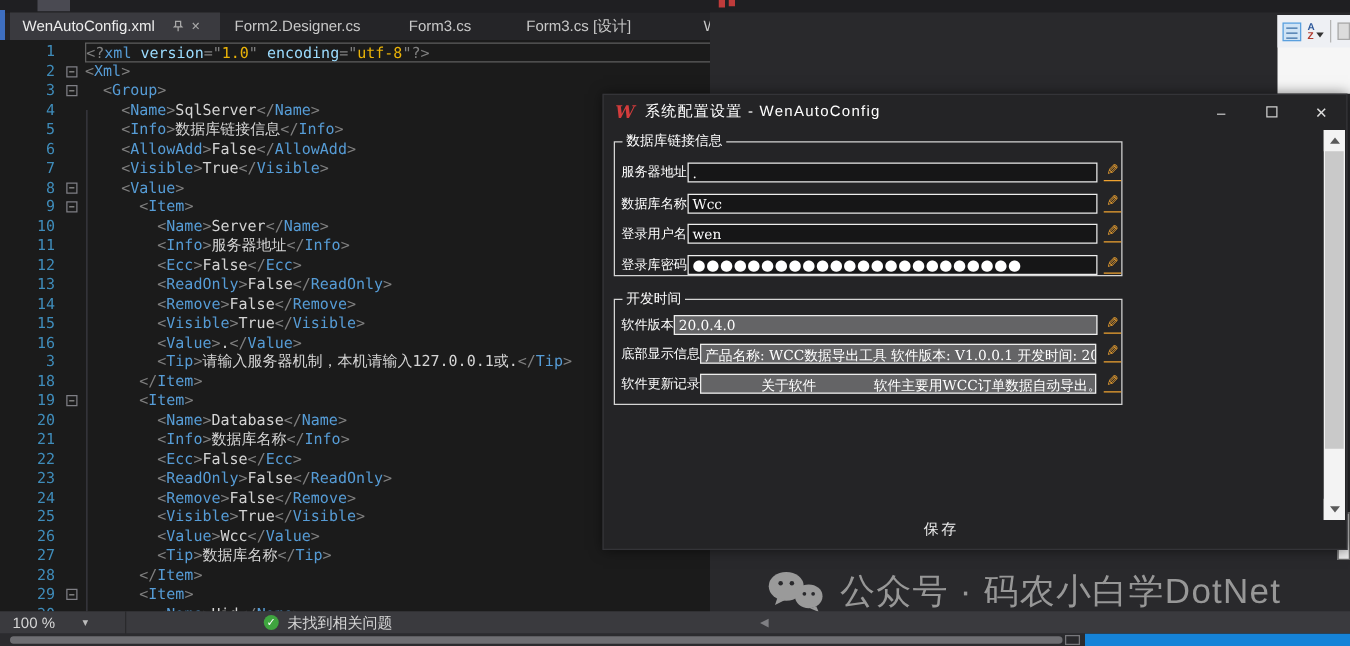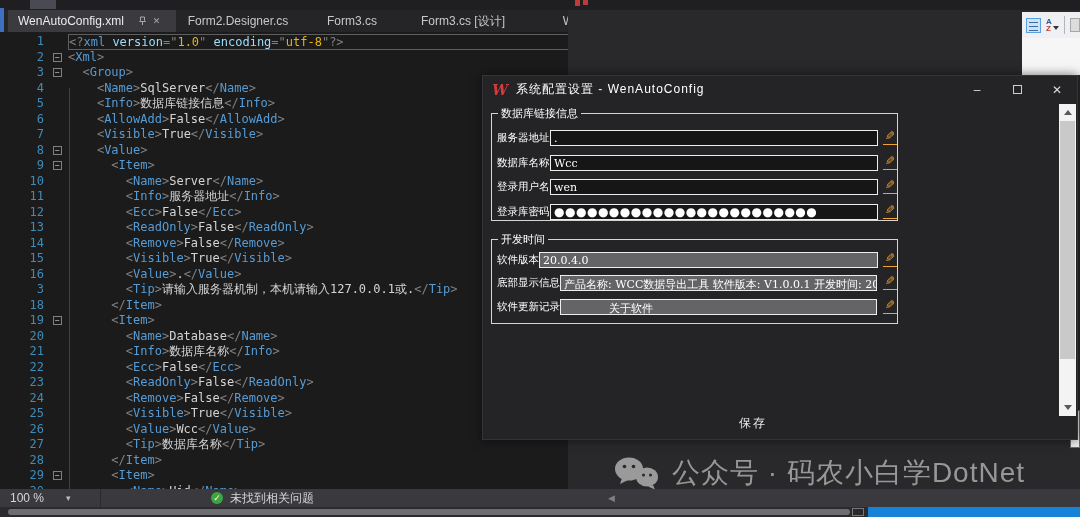--- a/index.html
+++ b/index.html
@@ -423,20 +423,21 @@
           </div>
           <div class="frow" style="top: 35px;">
             <span class="flabel" style="left: 5px;">底部显示信息</span>
             <div class="fvalue gray" style="left: 68px; width: 317px;">产品名称: WCC数据导出工具   软件版本: V1.0.0.1   开发时间: 2020/06</div>
             <span class="pencil">✎</span>
           </div>
           <div class="frow" style="top: 59px;">
             <span class="flabel" style="left: 5px;">软件更新记录</span>
             <div class="fvalue gray split split" style="left: 68px; width: 317px;">
               <span>关于软件</span>
+              <span>软件主要用WCC订单数据自动导出。</span>
             </div>
             <span class="pencil">✎</span>
           </div>
         </div>
     </div>
 
     <div class="dlg-scroll">
       <div class="arrow arrow-up">
           <div class="tri-up"></div>
         </div>

